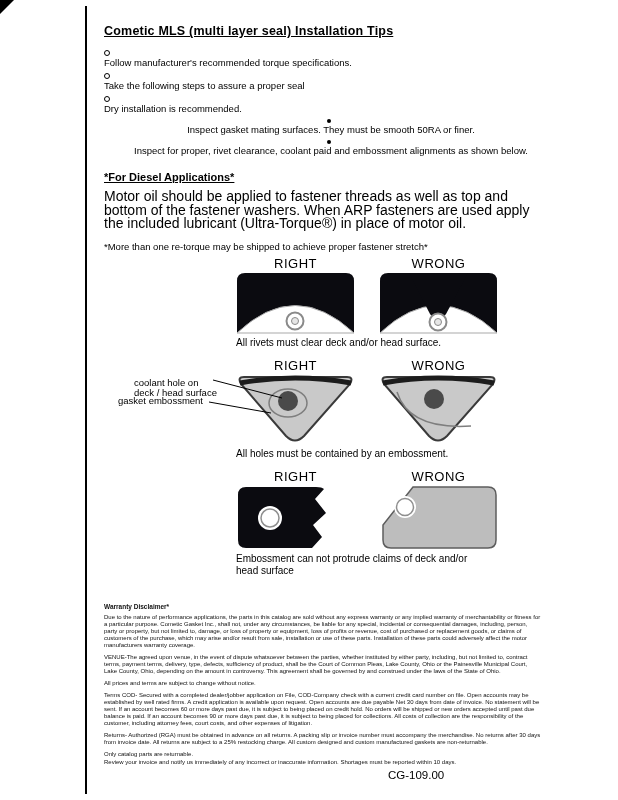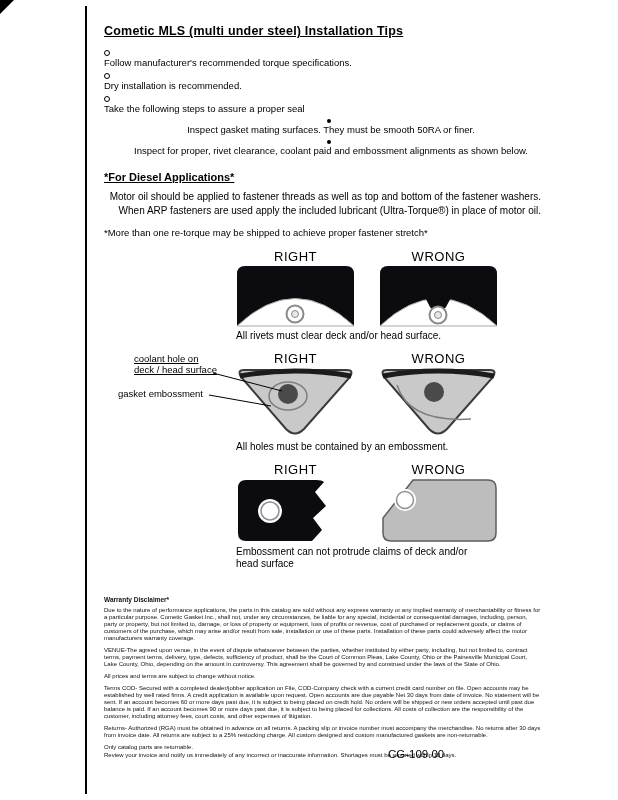--- a/index.html
+++ b/index.html
@@ -23,68 +23,68 @@
   .b-open{
     flex:0 0 auto;width:4px;height:4px;border:1px solid #000;border-radius:50%;
     margin:4px 5px 0 0;
   }
   .sub .b-fill{
     flex:0 0 auto;width:4px;height:4px;background:#000;border-radius:50%;
     margin:4px 5px 0 0;
   }
   .sub{margin-left:17px;align-items:center;}
   .diesel-heading{font-size:11px;font-weight:bold;margin:14px 0 5px 0;text-decoration:underline;}
-  .para{font-size:10px;line-height:13.5px;margin:7px 0 0 0;text-align:right;}
+  .para{font-size:14px;line-height:13.5px;margin:7px 0 0 0;}
   .note{font-size:9.5px;line-height:13px;margin:9px 0 0 0;}
 
-  .figures{margin:10px 0 0 132px;width:262px;}
+  .figures{margin:3px 0 0 132px;width:262px;}
   .fig{position:relative;margin-bottom:9px;}
   .fig-labels{display:flex;height:16px;}
   .fig-label{flex:0 0 119px;text-align:center;font-size:13px;letter-spacing:0.5px;}
   .fig-label + .fig-label{margin-left:24px;}
   .fig-images{display:flex;}
   .fig-img{flex:0 0 119px;display:block;}
   .fig-img + .fig-img{margin-left:24px;}
   .fig-caption{font-size:10px;line-height:12px;margin-top:3px;}
   .cap3{width:240px;}
 
   .callout{position:absolute;font-size:9.5px;line-height:10.5px;}
-  .co1{left:-102px;top:3px;width:88px;text-decoration:underline;}
+  .co1{left:-102px;top:20px;width:88px;}
   .co2{left:-118px;top:38px;width:90px;}
   .co-line{display:block;}
   .callout-lines{position:absolute;left:-120px;top:0;width:200px;height:72px;}
 
   .warranty{margin-top:26px;width:437px;color:#111;}
   .warranty-heading{font-size:6.5px;font-weight:bold;margin:0 0 4px 0;}
   .wpara{font-size:6px;line-height:7px;margin:0 0 5px 0;}
   .wpara.tight{margin-bottom:1px;}
 
-  .footer-code{position:absolute;left:388px;top:748px;font-size:11.5px;}
+  .footer-code{position:absolute;left:388px;top:769px;font-size:11.5px;}
 </style>
 </head>
 <body>
 
 <div class="corner-mark"></div>
 <div class="left-rule"></div>
 
 <div class="content">
 
-  <h1 class="title">Cometic MLS (multi under steel) Installation Tips</h1>
+  <h1 class="title">Cometic MLS (multi layer seal) Installation Tips</h1>
 
   <div class="bullet-row">
     <span class="b-open"></span>
     <span class="b-text">Follow manufacturer's recommended torque specifications.</span>
   </div>
   <div class="bullet-row">
     <span class="b-open"></span>
-    <span class="b-text">Dry installation is recommended.</span>
+    <span class="b-text">Take the following steps to assure a proper seal</span>
   </div>
   <div class="bullet-row">
     <span class="b-open"></span>
-    <span class="b-text">Take the following steps to assure a proper seal</span>
+    <span class="b-text">Dry installation is recommended.</span>
   </div>
   <div class="bullet-row sub">
     <span class="b-fill"></span>
     <span class="b-text">Inspect gasket mating surfaces.  They must be smooth 50RA or finer.</span>
   </div>
   <div class="bullet-row sub">
     <span class="b-fill"></span>
     <span class="b-text">Inspect for proper, rivet clearance, coolant paid and embossment alignments as shown below.</span>
   </div>
 

